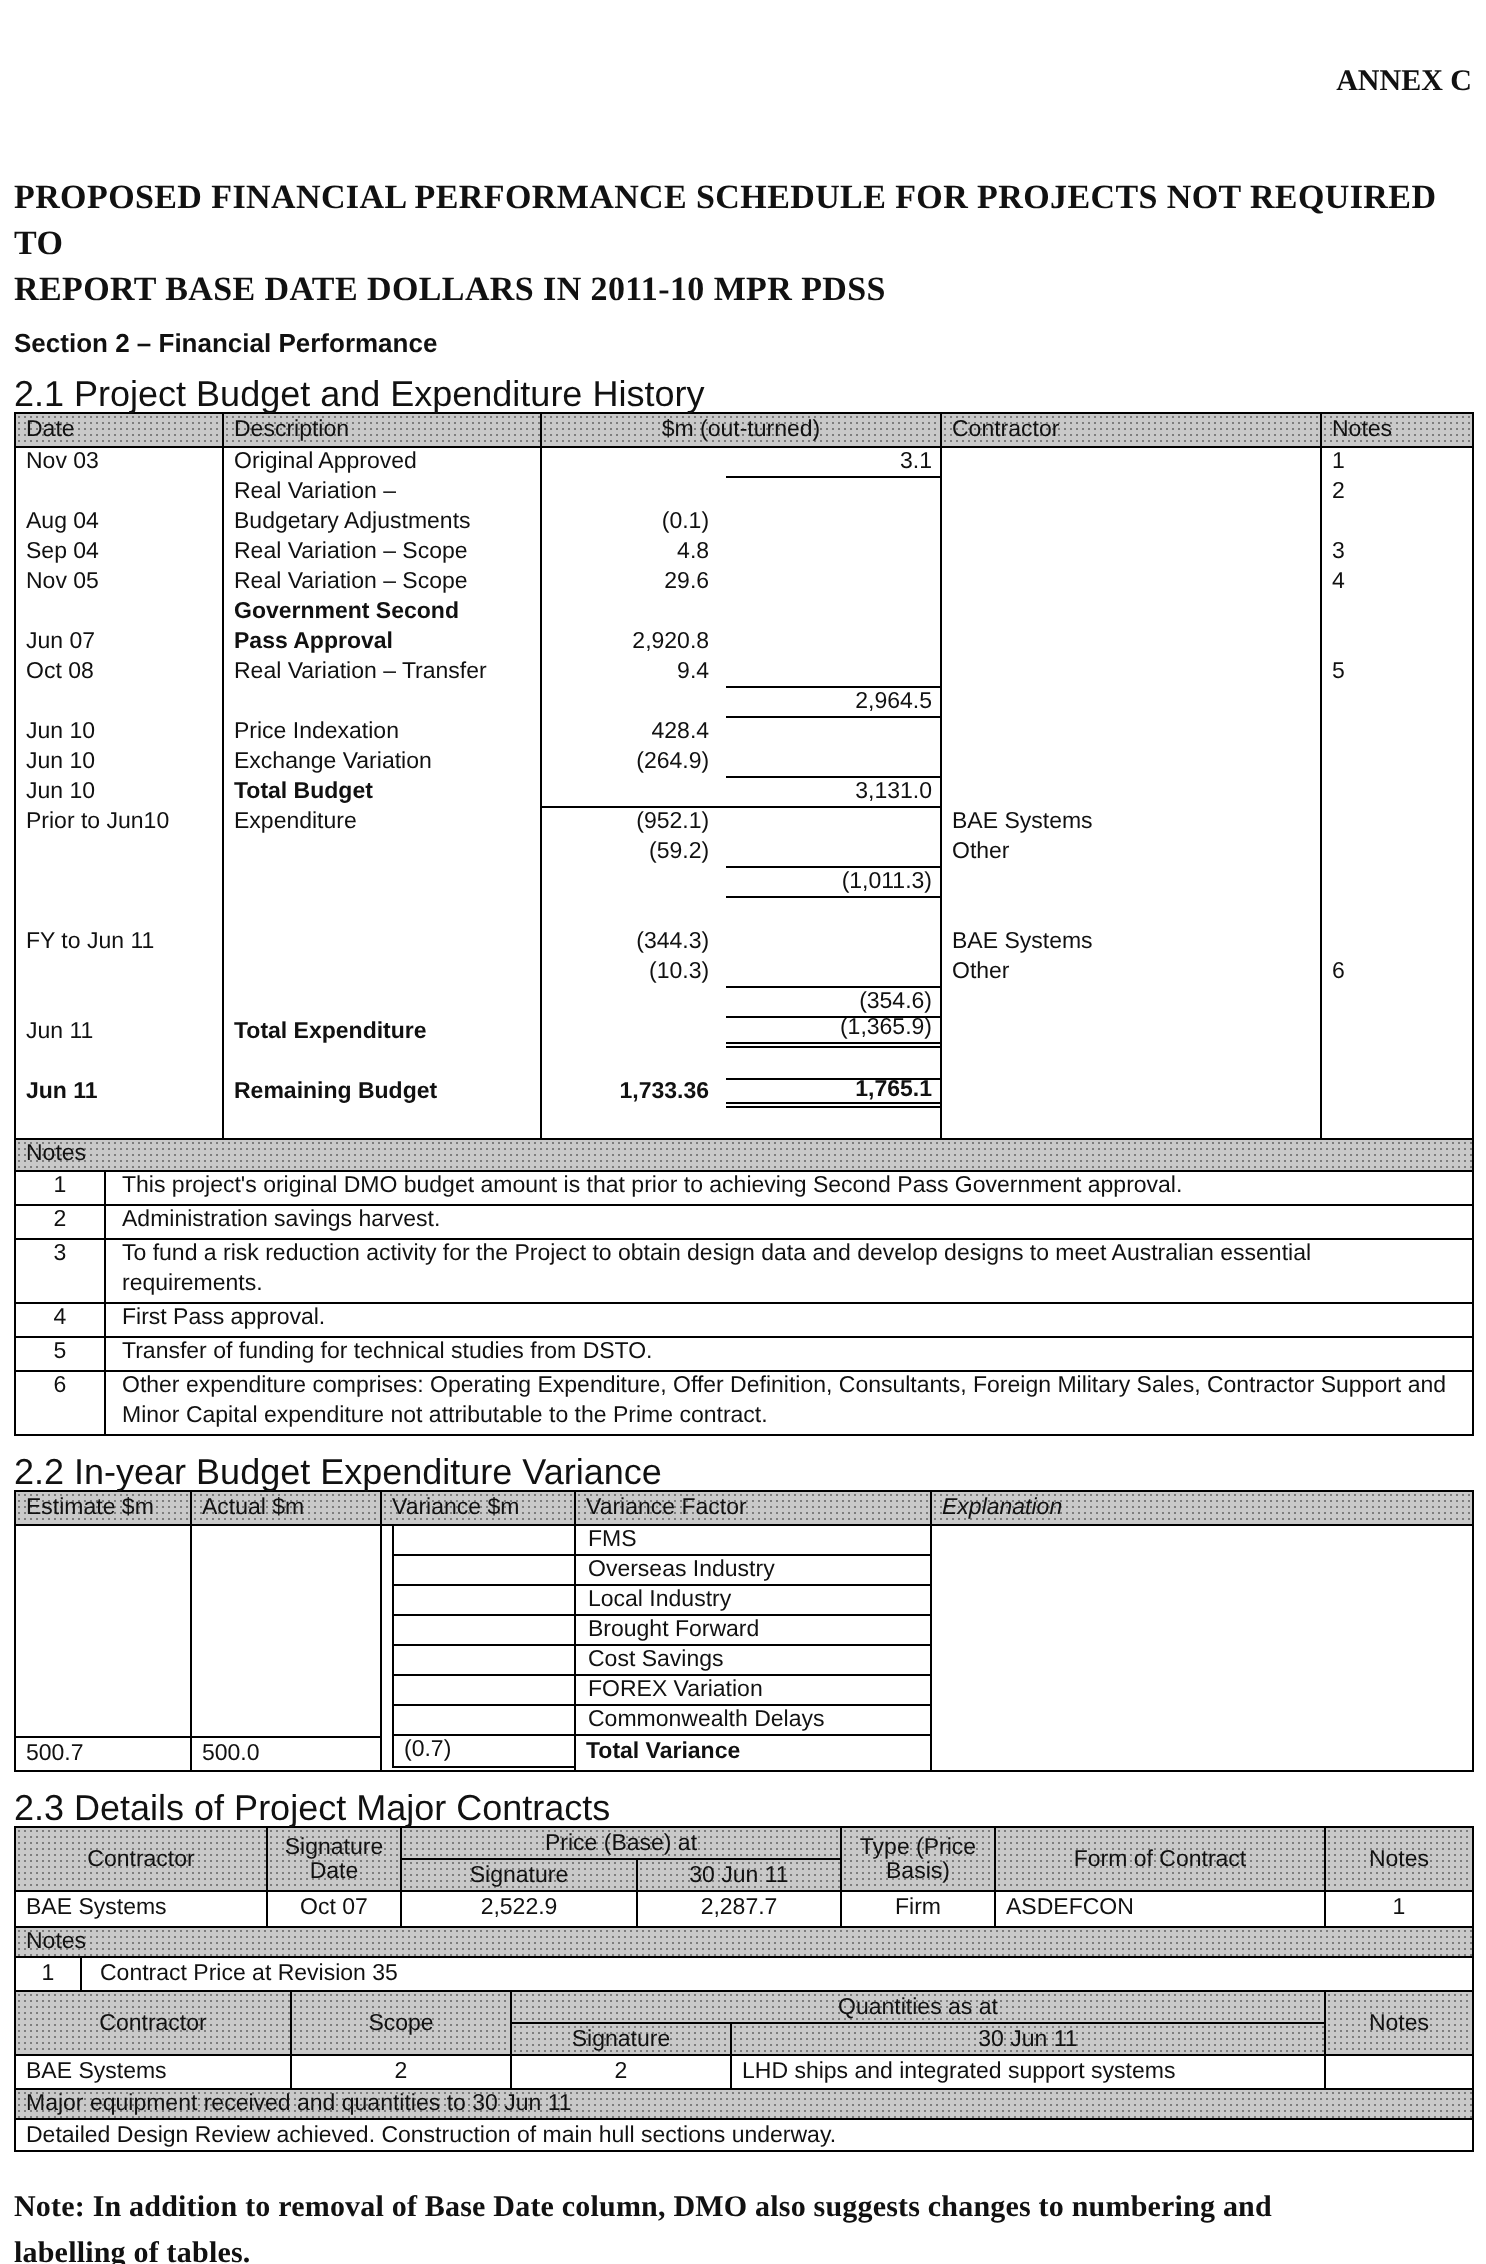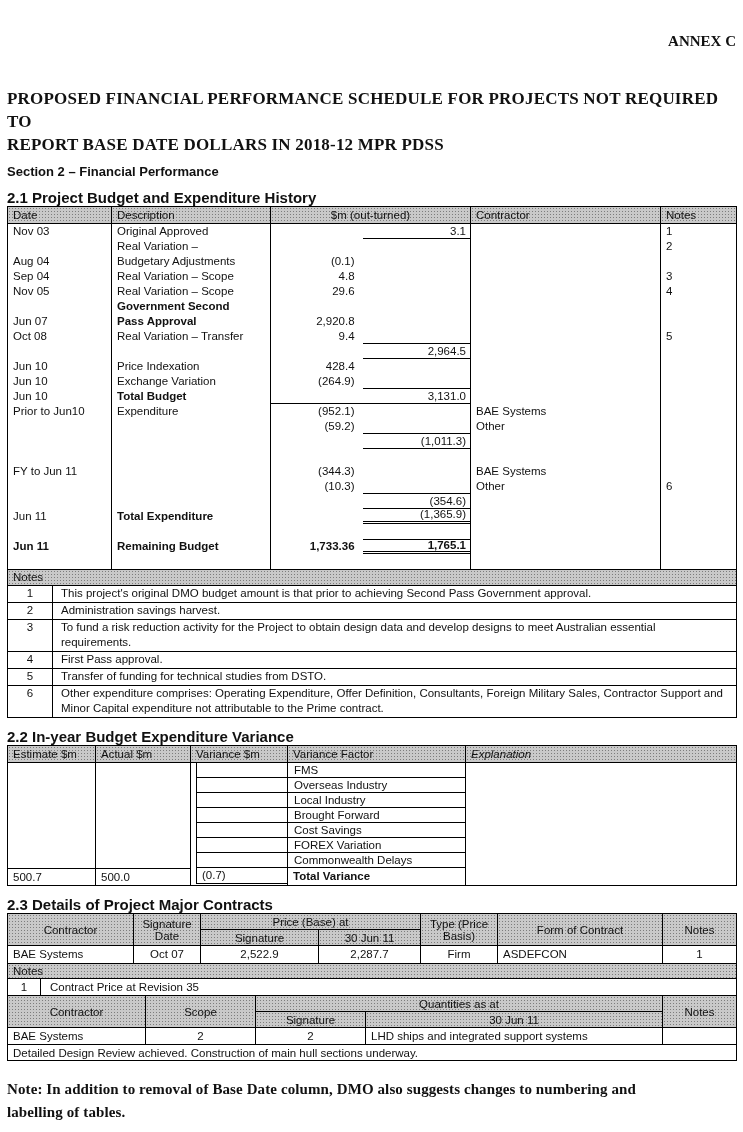--- a/index.html
+++ b/index.html
@@ -4,21 +4,21 @@
 <style>
   html,body{margin:0;padding:0;background:#ffffff;}
   body{width:743px;height:1132px;font-family:"Liberation Sans",sans-serif;color:#111;}
   .page{box-sizing:border-box;width:743px;height:1132px;padding:0 6px 0 7px;overflow:hidden;}
 
   .annex{margin-top:33px;text-align:right;font-family:"Liberation Serif",serif;
          font-weight:bold;font-size:15px;line-height:17px;padding-right:1px;}
   .title{margin-top:37px;font-family:"Liberation Serif",serif;font-weight:bold;
          font-size:17px;line-height:23px;letter-spacing:.2px;}
   .sec-head{margin-top:8px;font-weight:bold;font-size:13px;line-height:15px;}
-  .sub-head{margin-top:12px;margin-bottom:2px;font-weight:bold;font-size:15px;line-height:13px;}
+  .sub-head{margin-top:12px;margin-bottom:2px;font-weight:normal;font-size:18px;line-height:13px;}
 
   .gy{background-color:#c9c9c9;background-image:radial-gradient(#7d7d7d 22%,rgba(0,0,0,0) 26%);background-size:3px 3px;}
 
   
   .t1{display:grid;width:730px;box-sizing:border-box;border:1px solid #000;
       grid-template-columns:104px 159px 200px 190px 1fr;
       grid-template-rows:17px repeat(23,15px);font-size:11.5px;}
   .t1 .h{border-bottom:1px solid #000;line-height:16px;padding-left:5px;white-space:nowrap;overflow:hidden;}
   .t1 .h.ctr{text-align:center;padding-left:0;}
   .c{border-right:1px solid #000;line-height:15px;padding-left:5px;white-space:nowrap;overflow:hidden;}
@@ -82,21 +82,21 @@
 </style>
 </head>
 <body>
 
 <div class="page">
 
   <div class="annex">ANNEX C</div>
 
   <div class="title">
     <div>PROPOSED FINANCIAL PERFORMANCE SCHEDULE FOR PROJECTS NOT REQUIRED TO</div>
-    <div>REPORT BASE DATE DOLLARS IN 2018-12 MPR PDSS</div>
+    <div>REPORT BASE DATE DOLLARS IN 2011-10 MPR PDSS</div>
   </div>
 
   <div class="sec-head">Section 2 – Financial Performance</div>
 
   <div class="sub-head">2.1 Project Budget and Expenditure History</div>
 
   <div class="t1">
     <div class="h gy" style="border-right:1px solid #000;">Date</div>
     <div class="h gy" style="border-right:1px solid #000;">Description</div>
     <div class="h gy ctr" style="border-right:1px solid #000;">$m (out-turned)</div>
@@ -285,20 +285,21 @@
     <div class="hc gy rs2 ce">Notes</div>
     <div class="hc gy">Signature</div>
     <div class="hc gy">30 Jun 11</div>
     <div class="dc lft">BAE Systems</div>
     <div class="dc">2</div>
     <div class="dc">2</div>
     <div class="dc lft">LHD ships and integrated support systems</div>
     <div class="dc ce"></div>
   </div>
 
+  <div class="band gy" style="height:16px;">Major equipment received and quantities to 30 Jun 11</div>
   <div class="band" style="line-height:16px;">Detailed Design Review achieved. Construction of main hull sections underway.</div>
 
   <div class="footnote">
     <div>Note: In addition to removal of Base Date column, DMO also suggests changes to numbering and</div>
     <div>labelling of tables.</div>
   </div>
 
 </div>
 
 </body></html>

